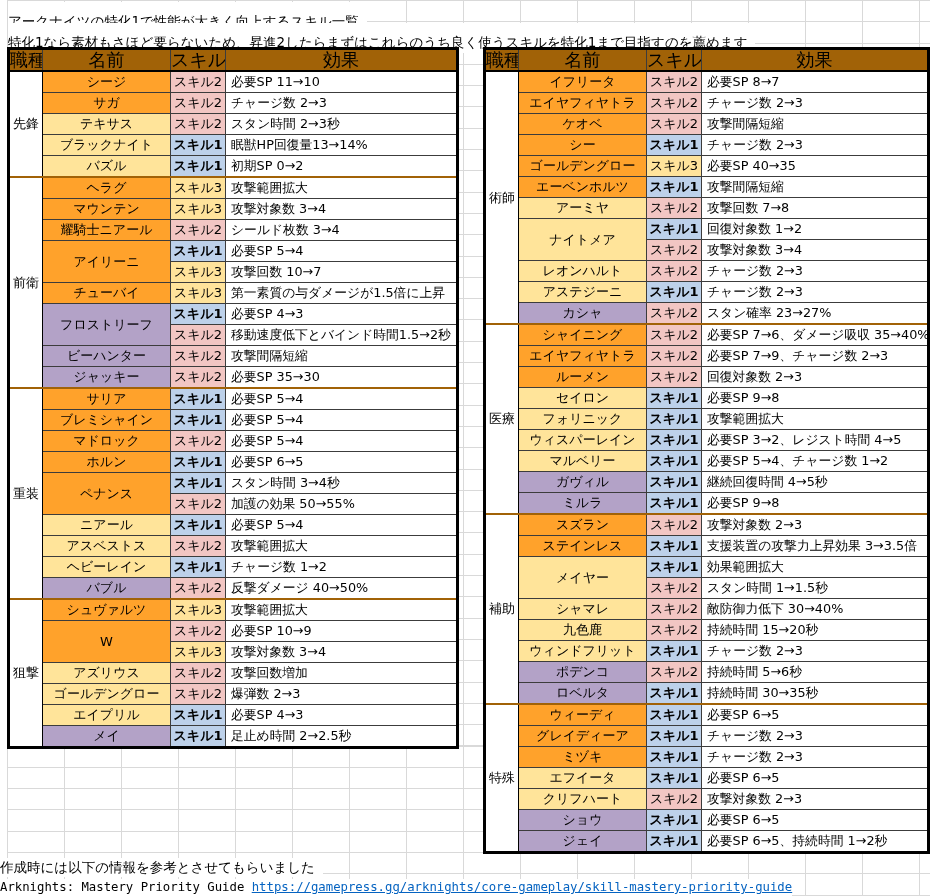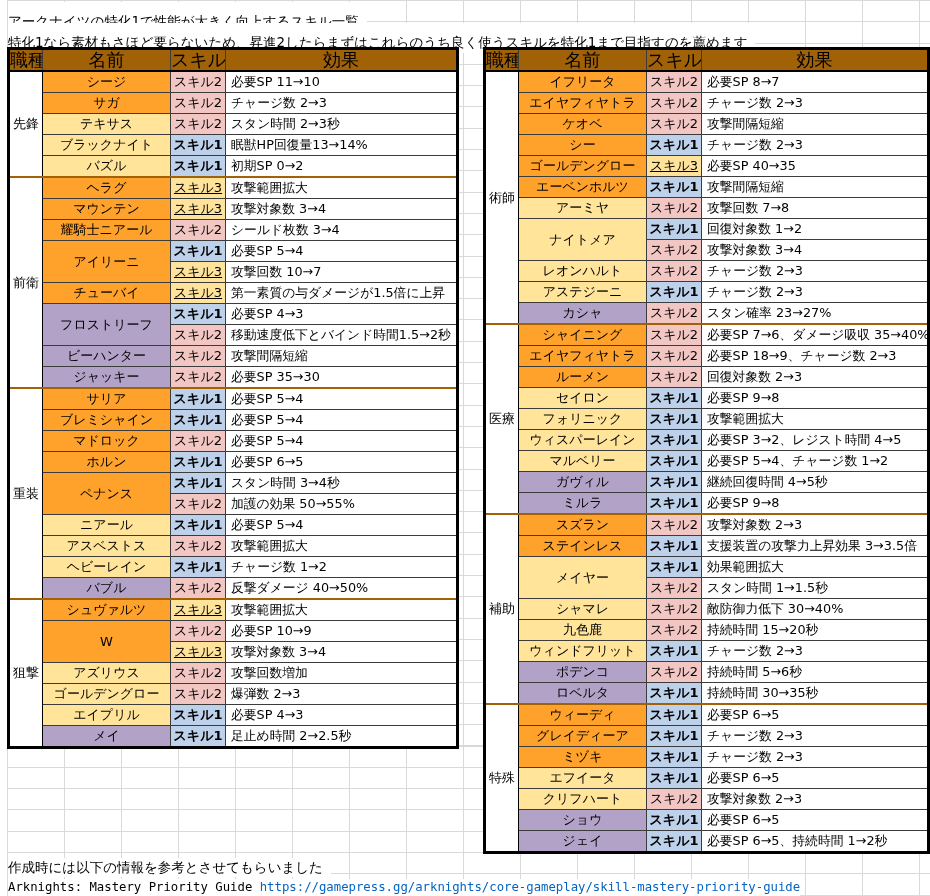--- a/index.html
+++ b/index.html
@@ -36,25 +36,25 @@
   td.cls{text-align:center;background:#fff;border-right:1px solid #000;}
   td.nm{text-align:center;}
   td.sk{text-align:center;}
   td.ef{text-align:left;padding-left:5px;background:#fff;font-size:12.8px;}
   tr.sec-start td{border-top:2px solid #a16207;}
   .tier-high{background:var(--c-high);}
   .tier-mid{background:var(--c-mid);}
   .tier-low{background:var(--c-low);}
   .lv1{background:var(--c-s1);font-weight:bold;}
   .lv2{background:var(--c-s2);}
-  .lv3{background:var(--c-s3);text-decoration:underline;}
-  .footer-line{position:absolute;left:8px;background:#fff;white-space:nowrap;}
+  .lv3{background:var(--c-s3);}
+  .footer-line{position:absolute;left:0;background:#fff;white-space:nowrap;}
   #footer-note{top:858px;font-size:13.5px;line-height:19px;padding-right:8px;}
   #source-line{top:879px;font-size:12.3px;line-height:17px;font-family:"DejaVu Sans Mono","Liberation Mono",monospace;}
-  #source-link{color:var(--c-link);cursor:pointer;}
+  #source-link{color:var(--c-link);text-decoration:underline;cursor:pointer;}
 </style>
 </head>
 <body style="--c-high: #ffa22b; --c-mid: #ffe49a; --c-low: #b3a2c7; --c-s1: #bdd1ea; --c-s2: #f2c6c3; --c-s3: #ffe39b; --c-link: #0563c1;">
 
 <div class="grid"></div>
 
 <div id="title1" class="title-line">アークナイツの特化1で性能が大きく向上するスキル一覧</div>
 <div id="title2" class="title-line">特化1なら素材もさほど要らないため、昇進2したらまずはこれらのうち良く使うスキルを特化1まで目指すのを薦めます</div>
 
 <table id="left-table" class="sheet-table">
@@ -313,21 +313,21 @@
       </tr>
       <tr class="sec-start">
         <td class="cls" rowspan="9">医療</td>
         <td class="nm tier-high" rowspan="1">シャイニング</td>
         <td class="sk lv2">スキル2</td>
         <td class="ef">必要SP 7→6、ダメージ吸収 35→40%</td>
       </tr>
       <tr>
         <td class="nm tier-high" rowspan="1">エイヤフィヤトラ</td>
         <td class="sk lv2">スキル2</td>
-        <td class="ef">必要SP 18→9、チャージ数 2→3</td>
+        <td class="ef">必要SP 7→9、チャージ数 2→3</td>
       </tr>
       <tr>
         <td class="nm tier-high" rowspan="1">ルーメン</td>
         <td class="sk lv2">スキル2</td>
         <td class="ef">回復対象数 2→3</td>
       </tr>
       <tr>
         <td class="nm tier-mid" rowspan="1">セイロン</td>
         <td class="sk lv1">スキル1</td>
         <td class="ef">必要SP 9→8</td>

